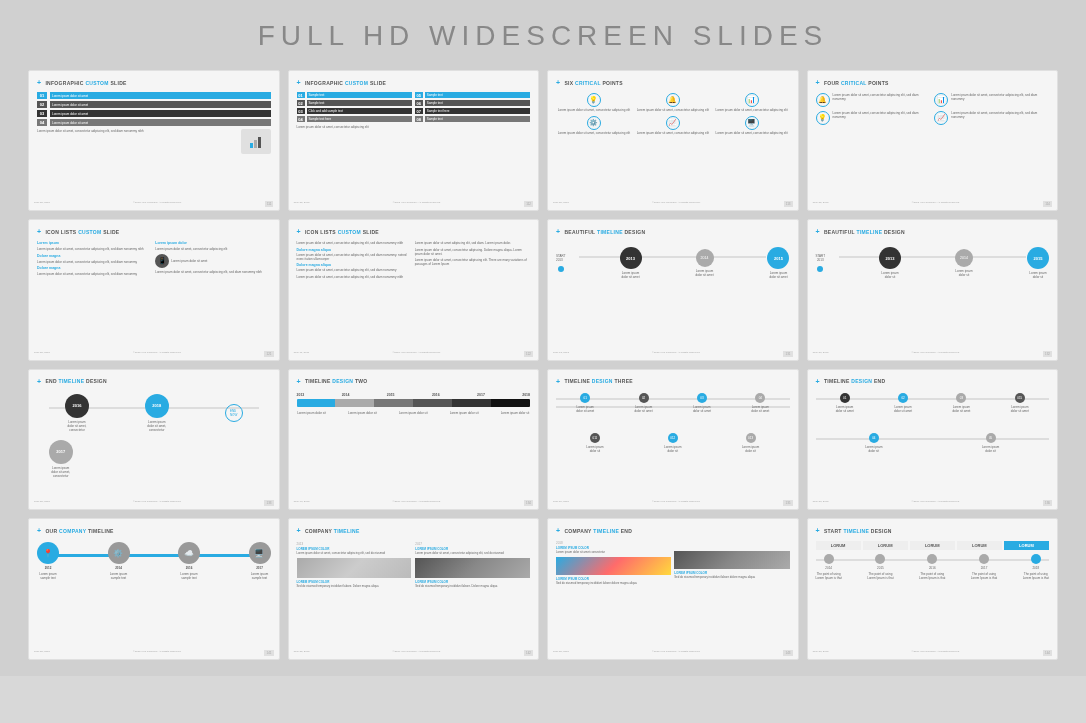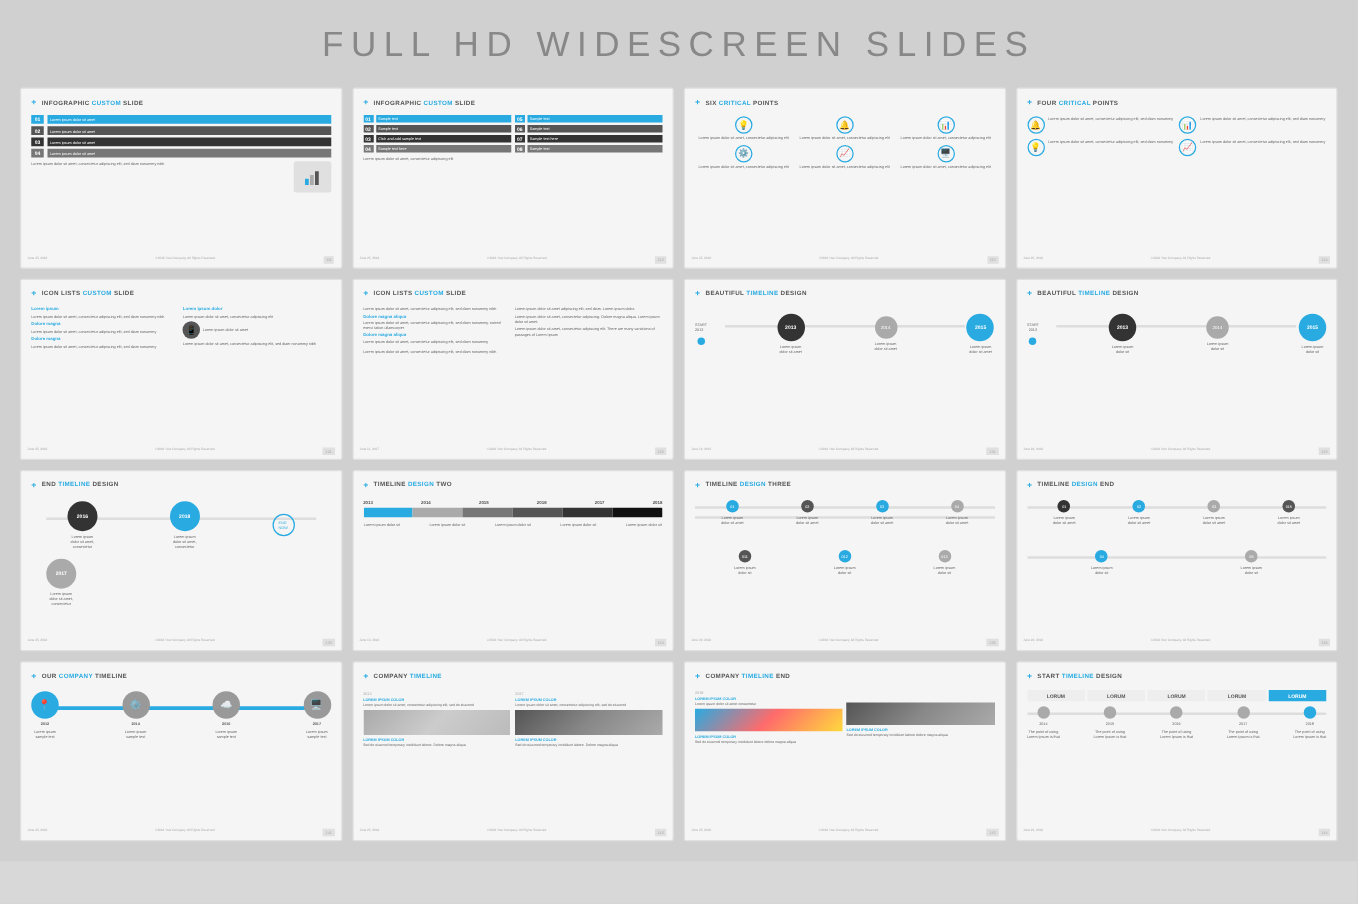--- a/index.html
+++ b/index.html
@@ -7,21 +7,21 @@
       background: #d8d8d8;
       font-family: Arial, sans-serif;
       width: 1086px;
       min-height: 723px;
       overflow: hidden;
     }
 
     .page-wrapper {
       width: 1086px;
       background: #d0d0d0;
-      padding: 20px 16px 16px;
+      padding: 20px 28px 16px;
     }
 
     .main-title {
       text-align: center;
       font-size: 28px;
       font-weight: 300;
       letter-spacing: 6px;
       color: #888;
       text-transform: uppercase;
       margin-bottom: 18px;

